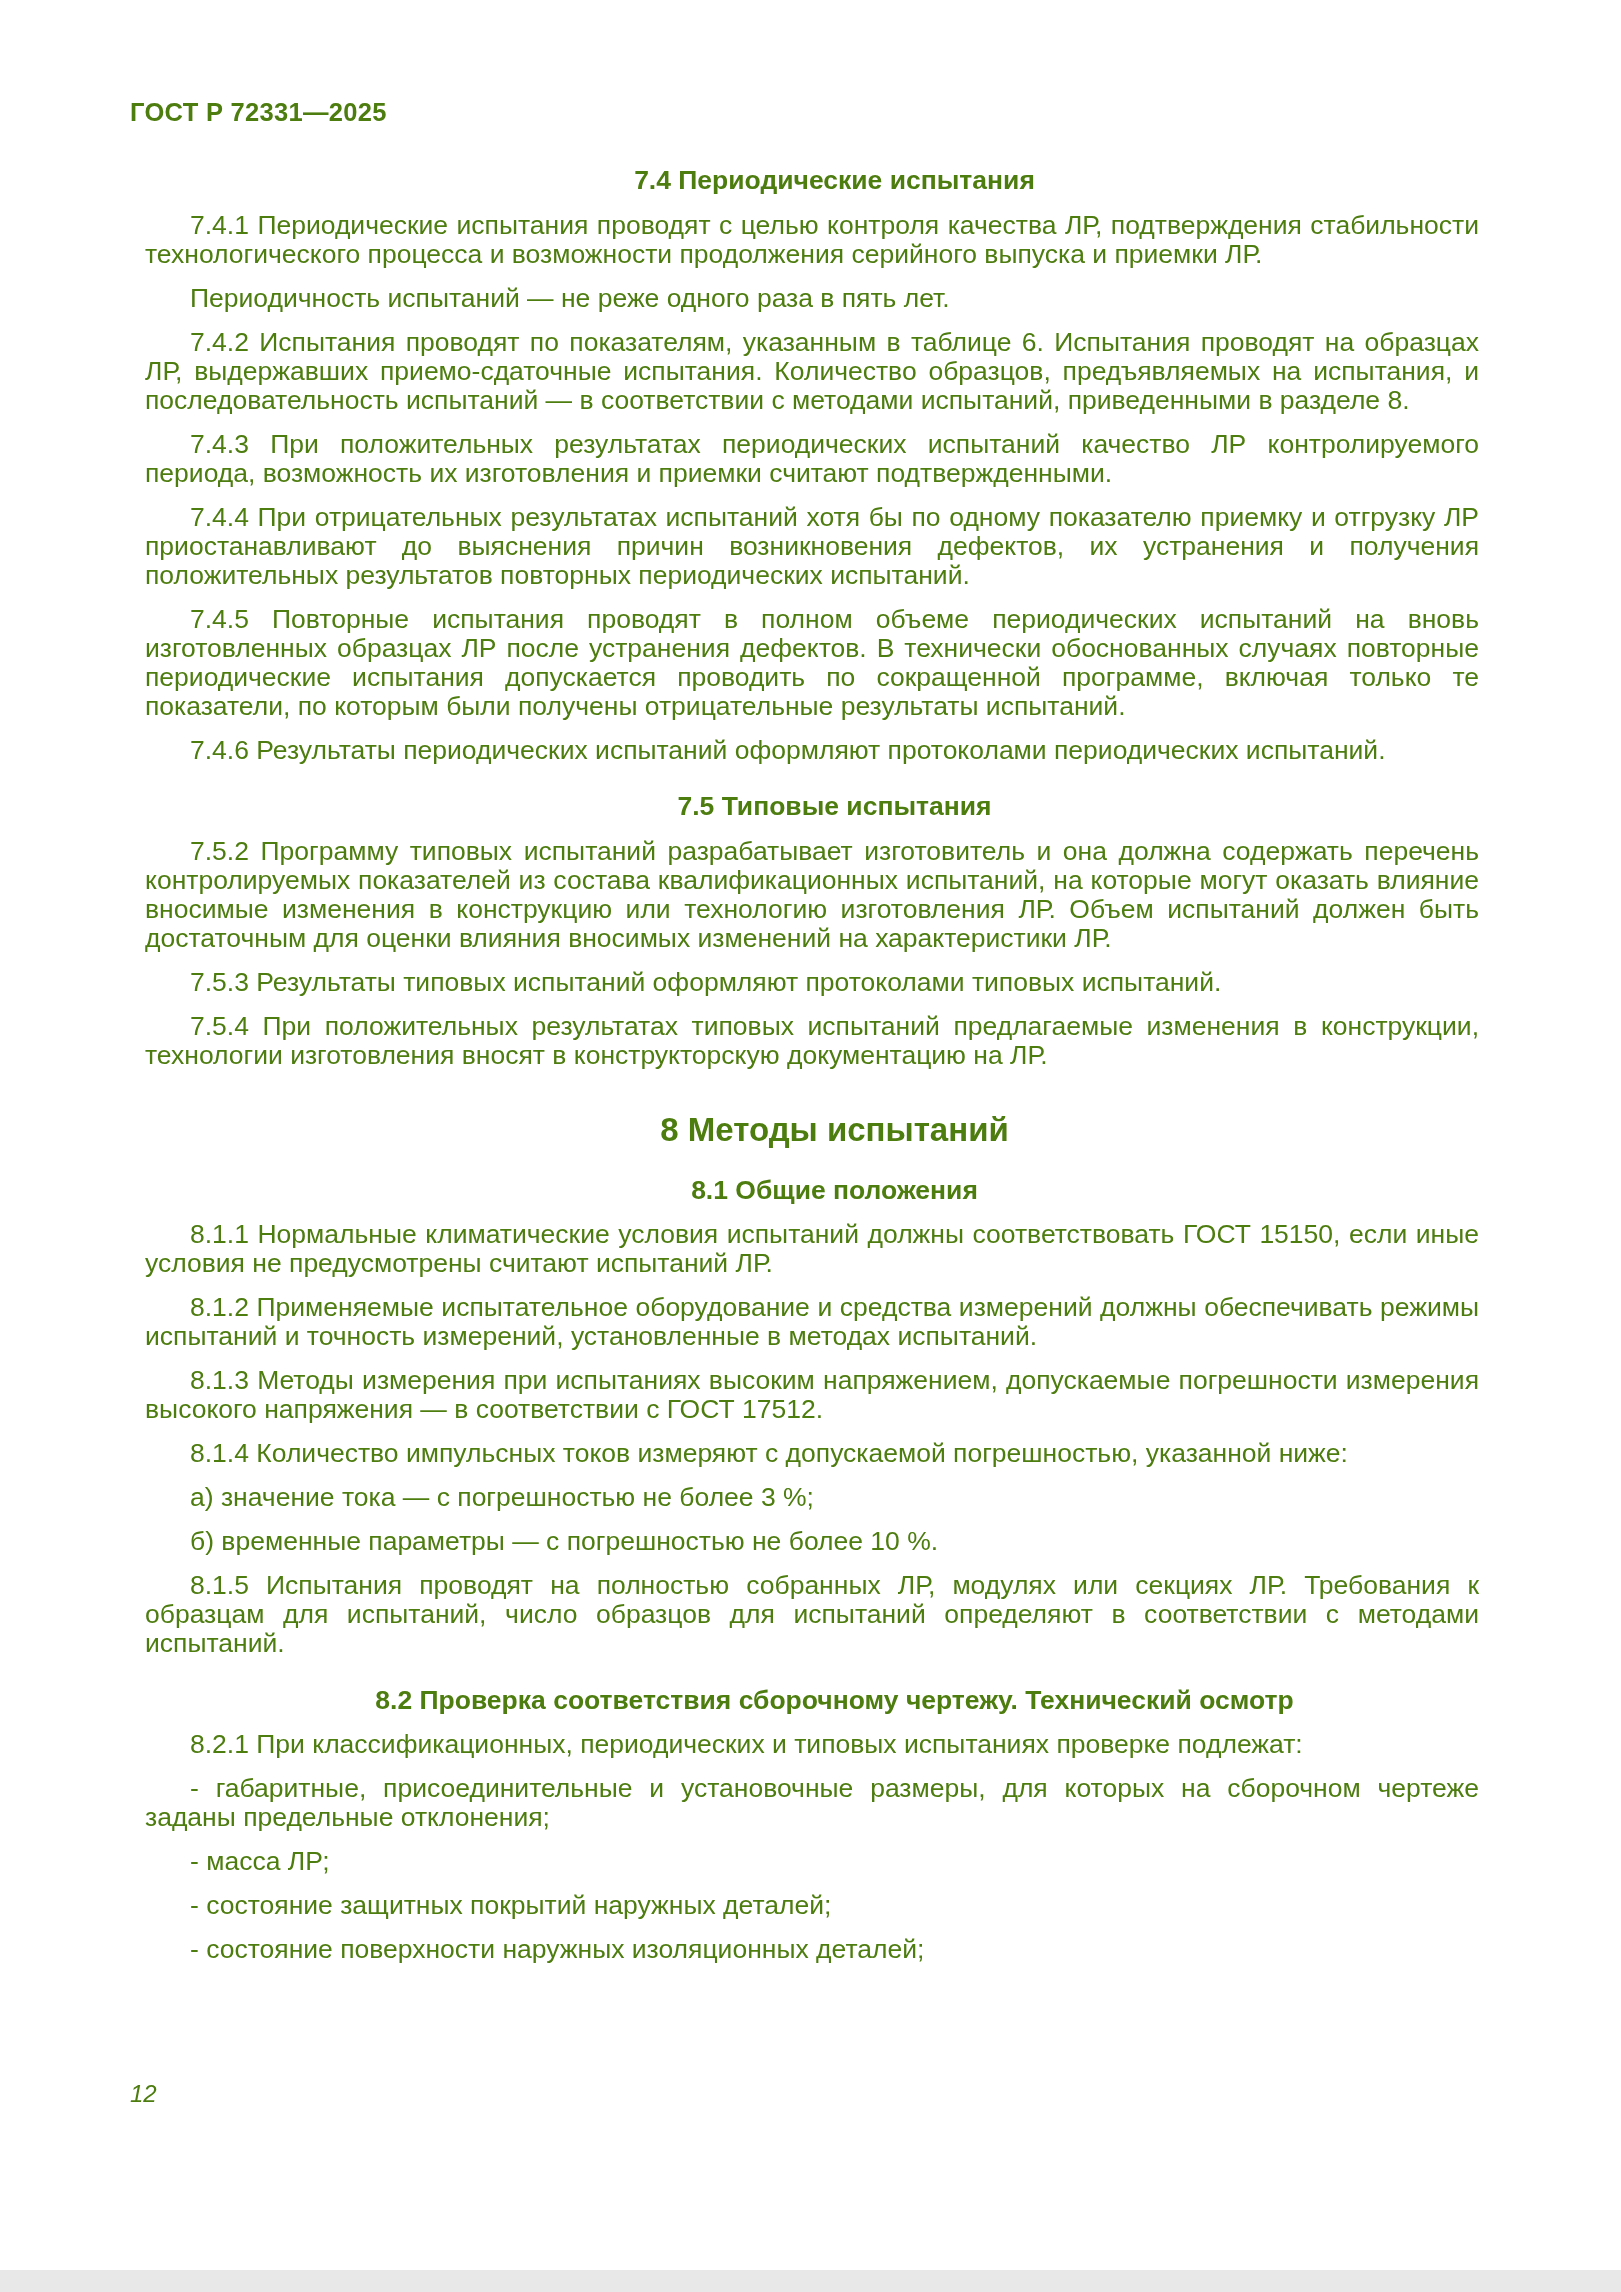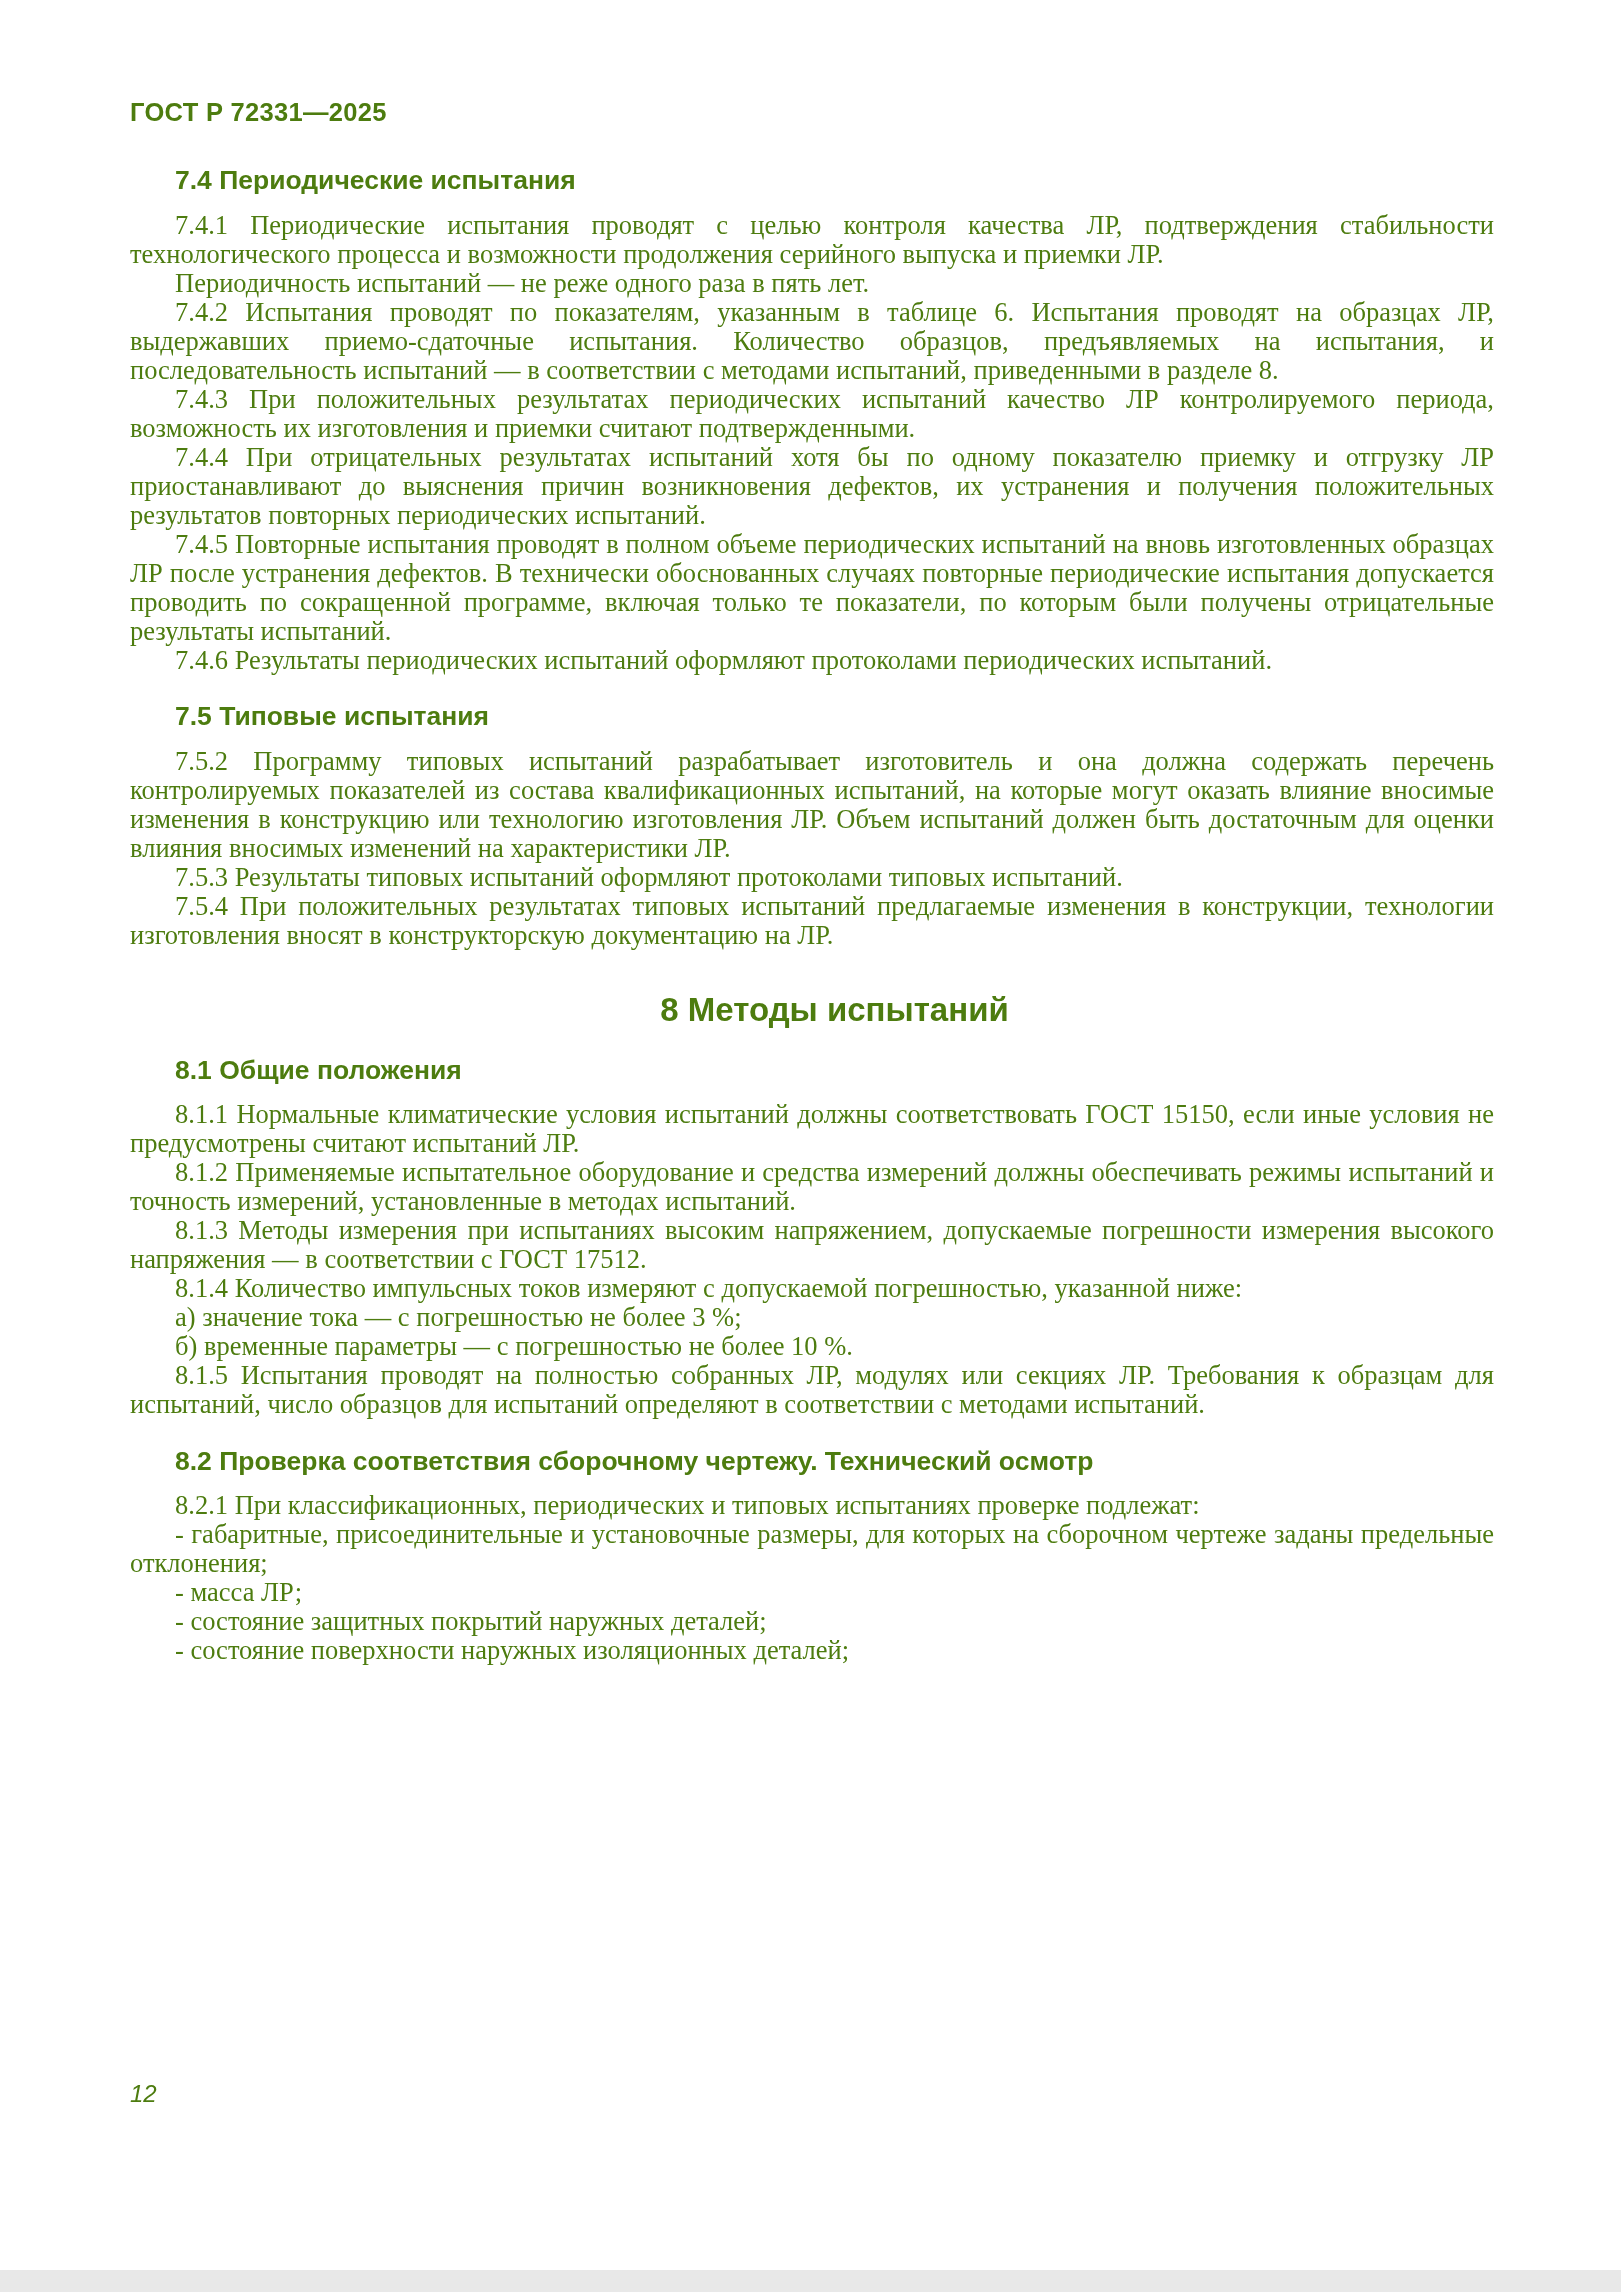--- a/index.html
+++ b/index.html
@@ -24,34 +24,33 @@
     font-weight: bold;
     letter-spacing: 0.3px;
   }
   .content {
     position: absolute;
     left: 130px;
     top: 139px;
     width: 1364px;
   }
   .content p {
-    margin: 0;
+    margin: 15px;
     font-size: 26.5px;
     line-height: 29px;
     text-align: justify;
     text-indent: 45px;
-    font-family: Liberation Serif, serif;
   }
   .content h3 {
     font-size: 26.5px;
     line-height: 29px;
     font-weight: bold;
     margin: 27.4px 0 15.7px 0;
     text-indent: 45px;
-    text-align: left;
+    text-align: center;
   }
   .content h1 {
     font-size: 33px;
     line-height: 37px;
     font-weight: bold;
     margin: 41px 0 23.5px 0;
     text-indent: 45px;
     text-align: center;
   }
   .page-footer {

